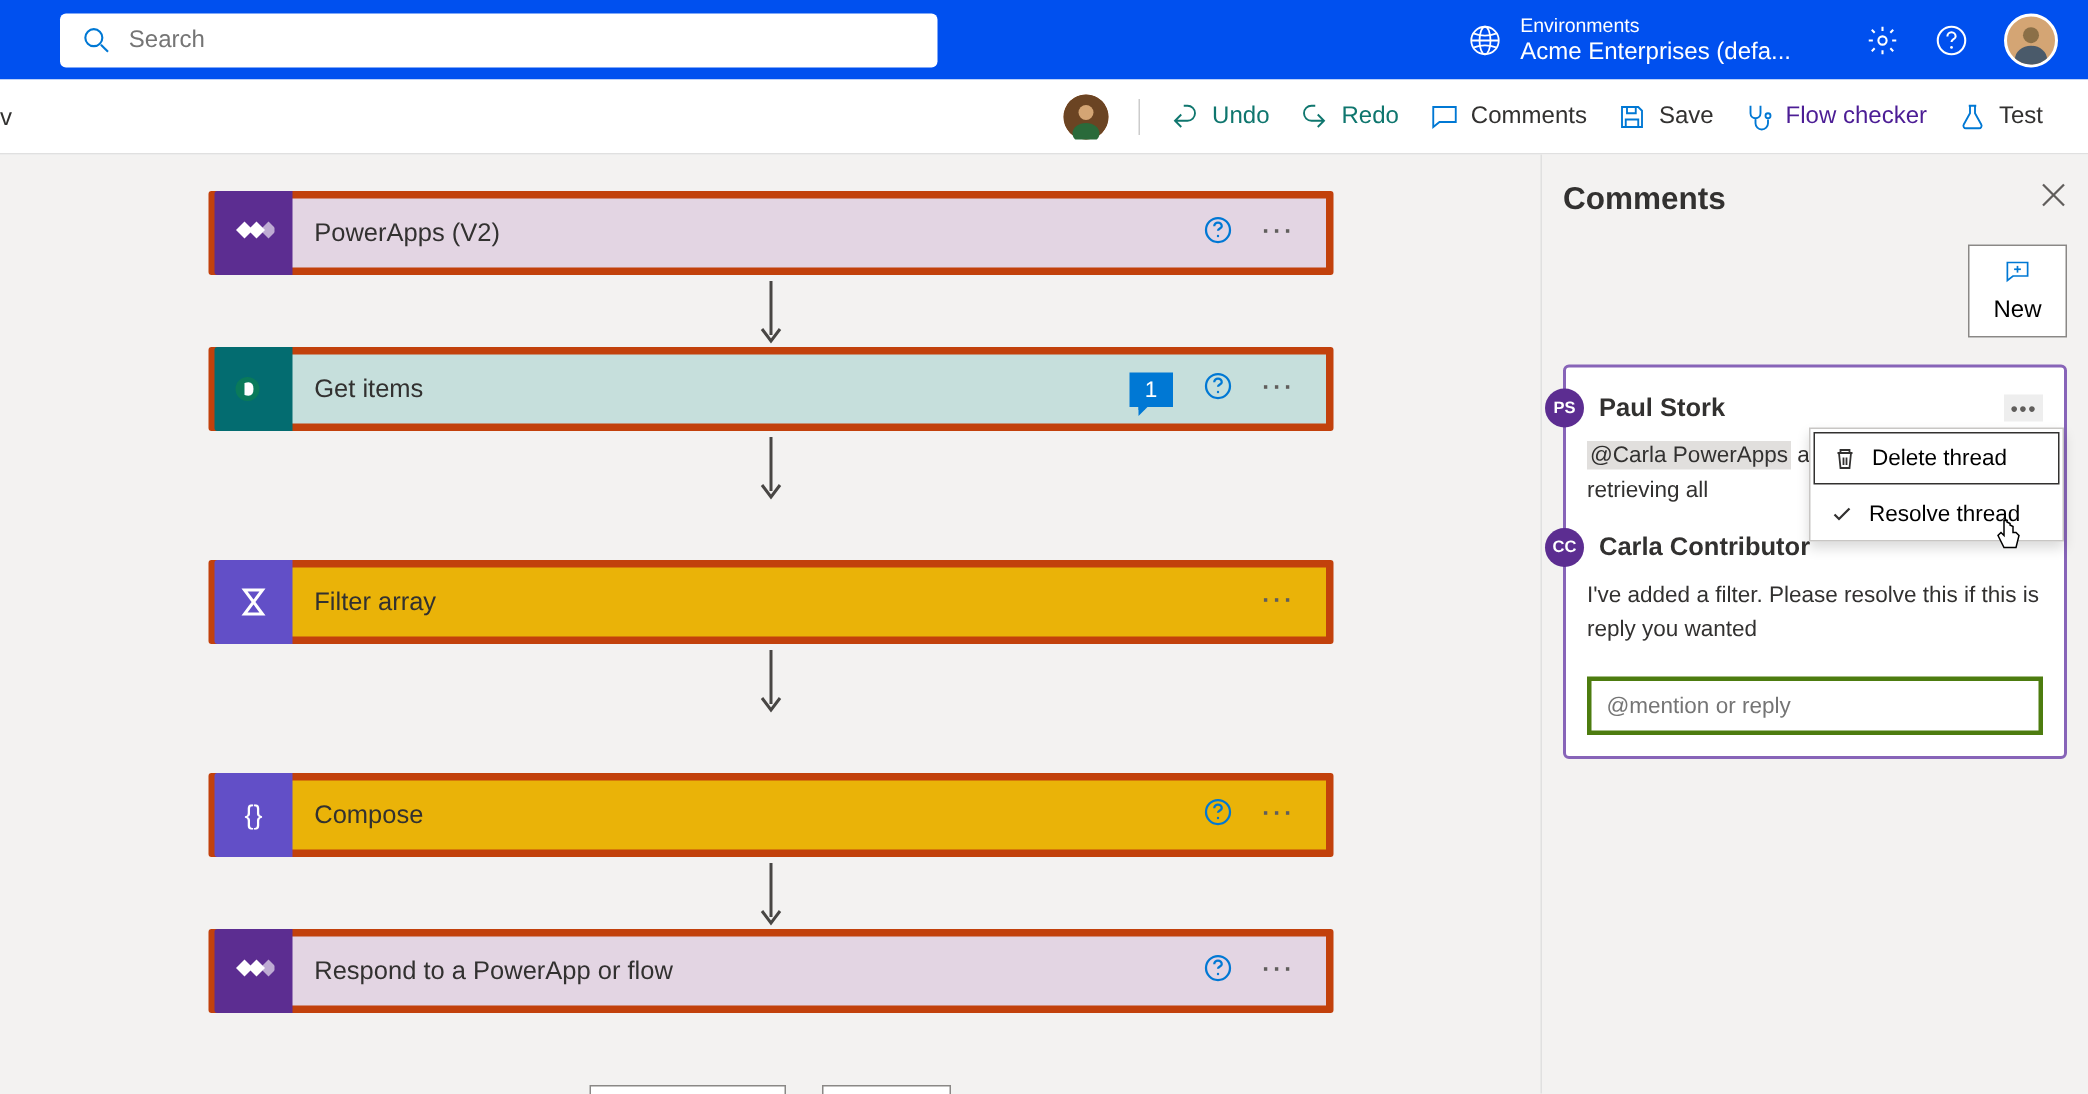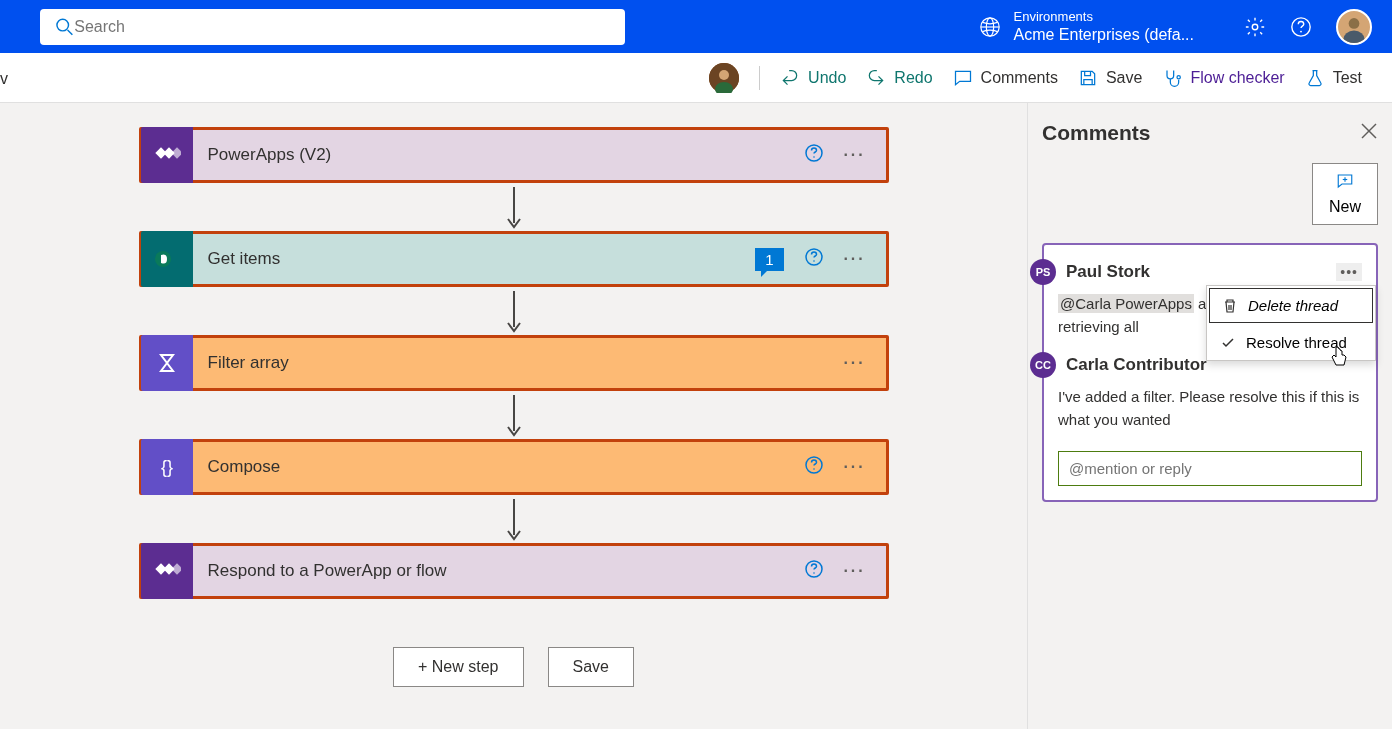--- a/index.html
+++ b/index.html
@@ -1,20 +1,20 @@
 <!DOCTYPE html>
 <html><head>
   <meta charset="utf-8">
   <style>
     * { margin: 0; padding: 0; box-sizing: border-box; font-family: "Segoe UI", Arial, sans-serif; }
     body { background: #f3f2f1; width: 1392px; height: 729px; overflow: hidden; }
     
     
     .header { background: #0050ef; height: 53px; display: flex; align-items: center; padding: 0 20px 0 40px; gap: 20px; }
-    .search-box { background: #fff; border-radius: 4px; height: 36px; width: 585px; display: flex; align-items: center; padding: 0 15px; }
+    .search-box { background: #fff; border-radius: 4px; height: 36px; width: 585px; display: flex; align-items: center; padding: 0 15px; gap: 12px; }
     .search-box input { border: none; outline: none; font-size: 16px; width: 100%; color: #333; }
     .header-spacer { flex: 1; }
     .env-section { display: flex; align-items: center; gap: 12px; color: #fff; }
     .env-text { display: flex; flex-direction: column; line-height: 1.2; }
     .env-label { font-size: 13px; }
     .env-name { font-size: 16px; }
     .header-icons { display: flex; align-items: center; gap: 24px; margin-left: 30px; }
     .header-icon { color: #fff; cursor: pointer; display: flex; align-items: center; }
     .avatar { width: 36px; height: 36px; border-radius: 50%; background: #d4a574; border: 2px solid #fff; display: flex; align-items: center; justify-content: center; overflow: hidden; }
     
@@ -23,34 +23,34 @@
     .collab-avatar { width: 30px; height: 30px; border-radius: 50%; background: #8B4513; }
     .toolbar-divider { width: 1px; height: 24px; background: #ccc; }
     .toolbar-btn { display: flex; align-items: center; gap: 8px; color: #3b3a39; font-size: 16px; cursor: pointer; }
     .toolbar-btn.disabled { color: #0f766e; cursor: default; }
     .toolbar-btn svg { width: 20px; height: 20px; }
     
     
     .canvas { position: absolute; top: 103px; left: 0; right: 365px; bottom: 0; padding: 24px 0; overflow: auto; }
     .flow-container { display: flex; flex-direction: column; align-items: center; }
     
-    .step { width: 750px; height: 56px; display: flex; align-items: center; border: 3px solid #c2410c; border-radius: 2px; margin: 0; }
+    .step { width: 750px; height: 56px; display: flex; align-items: center; border: 5px solid #c2410c; border-radius: 2px; margin: 0; }
     .step-icon { width: 52px; height: 56px; display: flex; align-items: center; justify-content: center; border-top-left-radius: 2px; border-bottom-left-radius: 2px; margin:-1px; }
     .step-title { flex: 1; padding: 0 16px; font-size: 17px; color: #323130; }
     .step-actions { display: flex; align-items: center; gap: 20px; padding-right: 20px; }
     .help-icon { color: #0078d4; cursor: pointer; }
     .more-icon { color: #605e5c; cursor: pointer; font-weight: bold; letter-spacing: 2px; }
     .comment-badge { background: #0078d4; color: #fff; padding: 3px 10px; font-size: 15px; position: relative; }
     .comment-badge::after { content: ''; position: absolute; bottom: -6px; left: 6px; border: 4px solid transparent; border-top-color: #0078d4; border-left-color: #0078d4; }
     
     .step.purple { background: #e3d5e3; }
     .step.purple .step-icon { background: #5c2d91; }
     .step.teal { background: #c6dfdc; }
     .step.teal .step-icon { background: #036c70; }
-    .step.lavender { background: #fdba74; }
+    .step.lavender { background: #eab308; margin-top: 38px; }
     .step.lavender .step-icon { background: #624fc7; }
     
     .arrow { height: 48px; display: flex; align-items: center; justify-content: center; }
     .arrow svg { stroke: #484644; }
     
     .bottom-buttons { display: flex; gap: 24px; margin-top: 48px; }
     .btn { padding: 10px 24px; border: 1px solid #8a8886; background: #fff; font-size: 16px; cursor: pointer; color: #323130; }
     
     
     .comments-panel { position: absolute; right: 0; top: 103px; bottom: 0; width: 365px; background: #f3f2f1; border-left: 1px solid #e0e0e0; padding: 18px 14px; }
@@ -62,25 +62,25 @@
     .thread { clear: both; background: #fff; border: 2px solid #8764b8; border-radius: 4px; padding: 14px; position: relative; }
     .comment { margin-bottom: 14px; }
     .comment-header { display: flex; align-items: center; gap: 10px; margin-bottom: 8px; position: relative; }
     .comment-avatar { width: 26px; height: 26px; border-radius: 50%; color: #fff; font-size: 11px; font-weight: 600; display: flex; align-items: center; justify-content: center; margin-left: -28px; }
     .comment-avatar.ps { background: #5c2d91; }
     .comment-avatar.cc { background: #5c2d91; }
     .comment-name { font-weight: 600; font-size: 17px; color: #323130; }
     .comment-menu { margin-left: auto; cursor: pointer; letter-spacing: 1px; font-size:14px; color:#605e5c; background:#eee; padding:1px 4px;}
     .comment-body { font-size: 15px; color: #323130; line-height: 1.5; padding-left: 0px; }
     .mention { background: #e1dfdd; padding: 1px 2px; }
-    .reply-input { width: 100%; border: 1px solid #4d7c0f; padding: 8px 10px; font-size: 15px; color: #a21caf; margin-top: 6px; }
+    .reply-input { width: 100%; border: 3px solid #4d7c0f; padding: 8px 10px; font-size: 15px; color: #a21caf; margin-top: 6px; }
     
     .context-menu { position: absolute; top: 40px; right: 0; background: #fff; border: 1px solid #c8c6c4; box-shadow: 0 4px 8px rgba(0,0,0,0.15); z-index: 10; width: 170px; }
     .menu-item { display: flex; align-items: center; gap: 10px; padding: 8px 12px; font-size: 15px; cursor: pointer; border: 1px solid transparent; }
-    .menu-item:first-child { border: 1px solid #323130; margin: 2px; font-style: italic; }
+    .menu-item:first-child { border: 1px solid #323130; margin: 2px; }
     .cursor-hand { position: absolute; bottom: -10px; right: 24px; }
     
     .partial-w { position: absolute; left: 0; top: 70px; font-size: 16px; color: #323130; }
   </style>
 </head>
 <body>
 
 <div class="header">
   <div class="search-box">
     <svg width="20" height="20" viewBox="0 0 20 20">
@@ -337,18 +337,18 @@
             <path d="M8 2v10l-2-2-2 2 4 8h8l2-8-2-2h-2V6l-2-1V4l-2-1V2l-2 0z" fill="#fff" stroke="#000" stroke-width="1"></path>
           </svg>
       </div>
     </div>
     
     <div class="comment">
       <div class="comment-header">
         <div class="comment-avatar cc">CC</div>
         <span class="comment-name">Carla Contributor</span>
       </div>
-      <div class="comment-body">I've added a filter. Please resolve this if this is what you wanted</div>
+      <div class="comment-body">I've added a filter. Please resolve this if this is reply you wanted</div>
     </div>
     
     <input class="reply-input" placeholder="@mention or reply" style="">
   </div>
 </div>
 
 </body></html>

